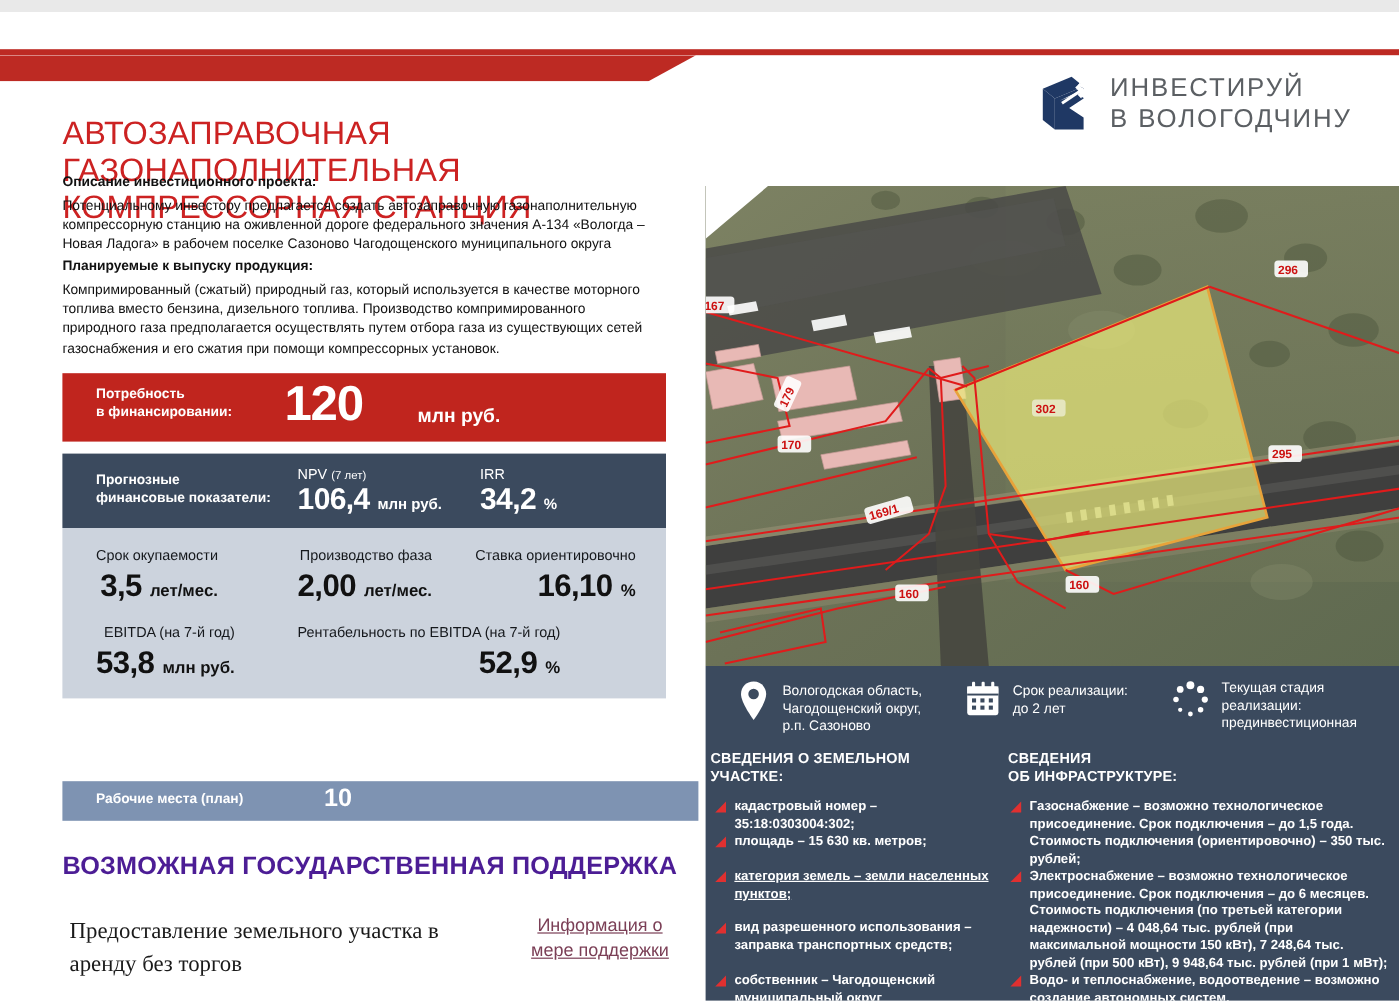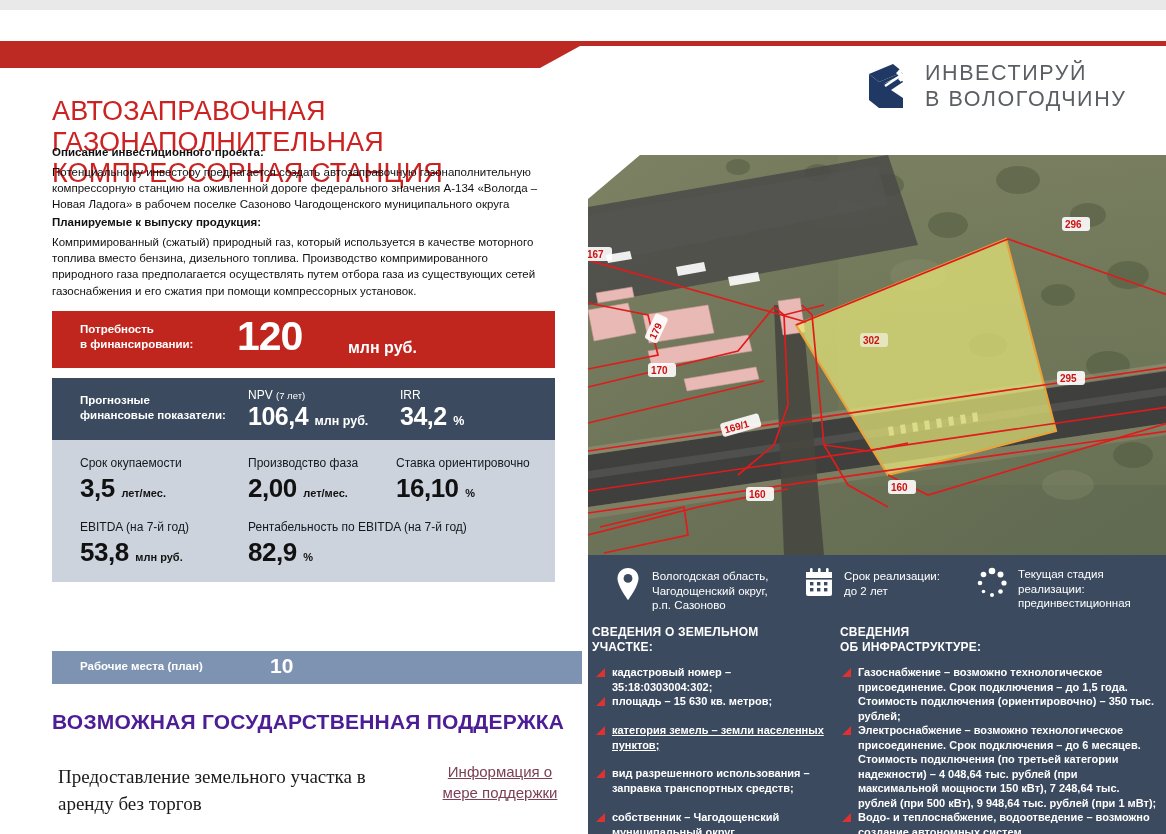--- a/index.html
+++ b/index.html
@@ -30,24 +30,24 @@
 
   .fin-navy{position:absolute;left:52px;top:310px;width:503px;height:62px;background:#3b4a5e;}
   .fin-navy .lbl{position:absolute;left:28px;top:15px;color:#fff;font-weight:bold;font-size:11.5px;line-height:15px;width:150px;}
   .kpi{position:absolute;}
   .kpi .k-name{color:#fff;font-size:12px;font-weight:normal;white-space:nowrap;}
   .kpi .k-name .sm{font-size:9.5px;}
   .kpi .k-val{color:#fff;font-weight:bold;font-size:25px;letter-spacing:-.5px;}
   .kpi .k-val .u{font-size:12.5px;font-weight:bold;letter-spacing:0;}
 
   .fin-light{position:absolute;left:52px;top:372px;width:503px;height:142px;background:#ccd3dd;}
-  .kpi2{position:absolute;}
+  .kpi2{position:absolute;text-align:right;}
   .kpi2 .k-name{color:#15181c;font-size:12px;white-space:nowrap;}
   .kpi2 .k-val{color:#111;font-weight:bold;font-size:26px;letter-spacing:-.5px;margin-top:3px;}
-  .kpi2 .k-val .u{font-size:11px;font-weight:bold;letter-spacing:0;}
+  .kpi2 .k-val .u{font-size:14px;font-weight:bold;letter-spacing:0;}
 
   .jobs{position:absolute;left:52px;top:583px;width:503px;height:33px;background:#7e93b2;padding-left:27px;}
   .jobs .lbl{position:absolute;left:28px;top:9px;color:#fff;font-weight:bold;font-size:11.5px;}
   .jobs .val{position:absolute;left:218px;top:3px;color:#fff;font-weight:bold;font-size:21px;}
 
   .support-head{position:absolute;left:52px;top:642px;color:#4c1d95;font-weight:bold;font-size:21px;letter-spacing:.2px;}
   .support-text{position:absolute;left:58px;top:695px;width:340px;
      font-family:"Liberation Serif", serif;font-size:19px;line-height:27px;color:#1a1a1a;}
   .support-link{position:absolute;left:440px;top:693px;width:120px;text-align:center;
      color:#7b3f56;font-size:15px;line-height:21px;text-decoration:underline;cursor:pointer;}
@@ -134,21 +134,21 @@
         <div class="k-val"><span>16,10</span>
           <span class="u">%</span></div>
       </div>
       <div class="kpi2" style="left:28px;top:80px;">
         <div class="k-name">EBITDA (на 7-й год)</div>
         <div class="k-val"><span>53,8</span>
           <span class="u">млн руб.</span></div>
       </div>
       <div class="kpi2" style="left:196px;top:80px;">
         <div class="k-name">Рентабельность по EBITDA (на 7-й год)</div>
-        <div class="k-val"><span>82,9</span>
+        <div class="k-val"><span>52,9</span>
           <span class="u">%</span></div>
       </div>
     </div>
 
     <div class="jobs">
       <div class="lbl">Рабочие места (план)</div>
       <div class="val">10</div>
     </div>
 
     <div class="support-head">ВОЗМОЖНАЯ ГОСУДАРСТВЕННАЯ ПОДДЕРЖКА</div>

